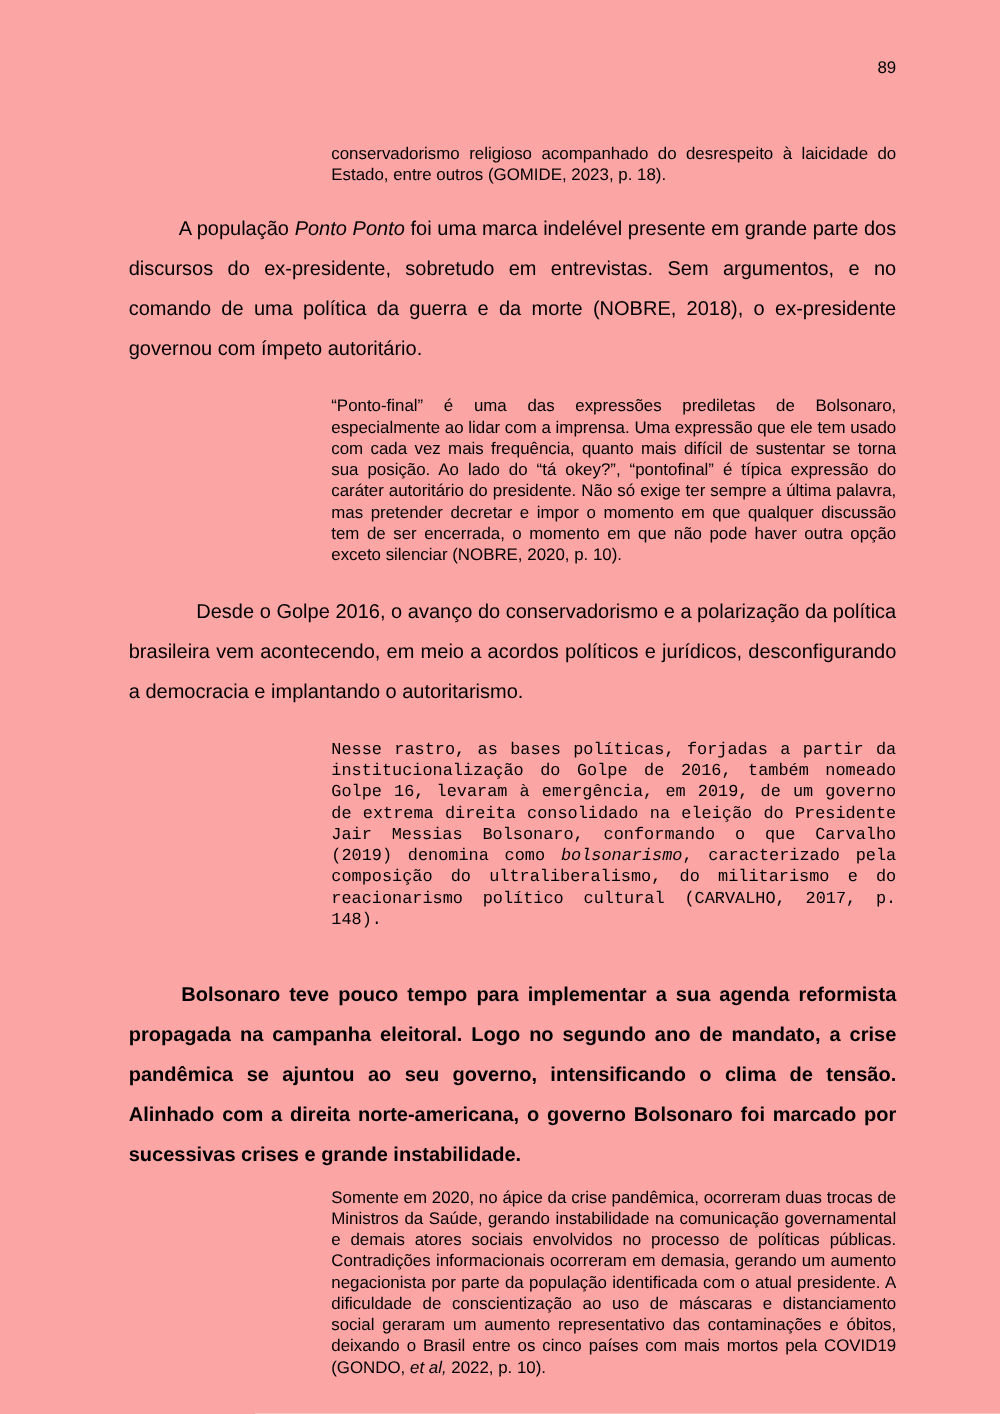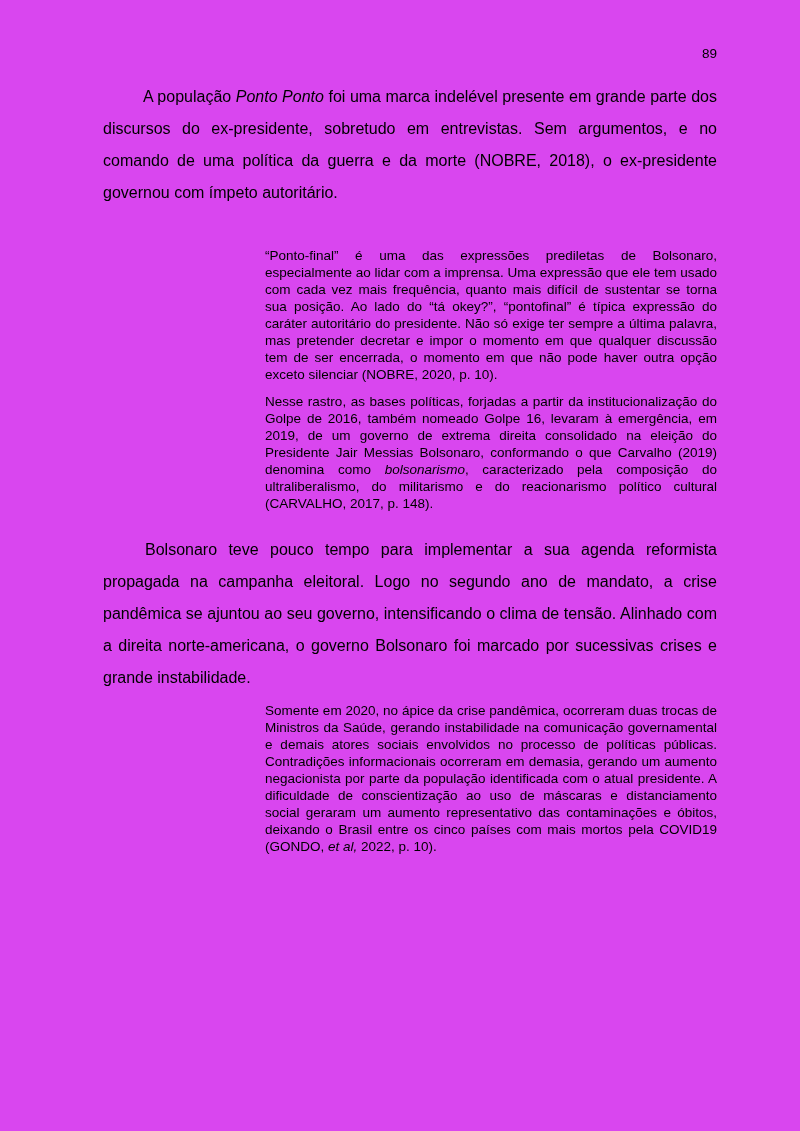--- a/index.html
+++ b/index.html
@@ -13,60 +13,62 @@
     height: 1131px;
     font-family: "Liberation Sans", sans-serif;
     color: #000000;
     overflow: hidden;
   }
   .page {
     box-sizing: border-box;
     width: 800px;
     height: 1131px;
     padding: 46px 83px 0 103px;
-    background: #d946ef;
+    background: #fca5a5;
   }
   .page-number {
     text-align: right;
     font-size: 13.5px;
     line-height: 15px;
   }
   .bodytext {
     font-size: 16px;
     line-height: 32px;
     text-align: justify;
     margin: 0;
   }
   .quote {
     font-size: 13.5px;
     line-height: 17px;
     text-align: justify;
     margin: 0 0 0 162px;
   }
   .q1 { margin-top: 53px; }
   .p1 { margin-top: 20px; text-indent: 40px; }
-  .q2 { margin-top: 38px; }
+  .q2 { margin-top: 20px; }
   .p2 { margin-top: 22px; text-indent: 54px; }
-  .q3 { margin-top: 10px; }
-  .p3 { margin-top: 22px; text-indent: 42px; }
+  .q3 { margin-top: 22px; font-family: Liberation Mono, monospace; }
+  .p3 { margin-top: 36px; text-indent: 42px; font-weight: bold; }
   .q4 { margin-top: 8px; }
   em { font-style: italic; }
 </style>
 </head>
 <body>
 
 <div class="page">
 
   <div class="page-number">89</div>
 
+  <blockquote class="quote q1"><span>conservadorismo religioso acompanhado do desrespeito à laicidade do Estado, entre outros (GOMIDE, 2023, p. 18).</span></blockquote>
 
   <p class="bodytext p1"><span>A população </span><em>Ponto Ponto</em><span> foi uma marca indelével presente em grande parte dos discursos do ex-presidente, sobretudo em entrevistas. Sem argumentos, e no comando de uma política da guerra e da morte (NOBRE, 2018), o ex-presidente governou com ímpeto autoritário.</span></p>
 
   <blockquote class="quote q2"><span>“Ponto-final” é uma das expressões prediletas de Bolsonaro, especialmente ao lidar com a imprensa. Uma expressão que ele tem usado com cada vez mais frequência, quanto mais difícil de sustentar se torna sua posição. Ao lado do “tá okey?”, “pontofinal” é típica expressão do caráter autoritário do presidente. Não só exige ter sempre a última palavra, mas pretender decretar e impor o momento em que qualquer discussão tem de ser encerrada, o momento em que não pode haver outra opção exceto silenciar (NOBRE, 2020, p. 10).</span></blockquote>
 
+  <p class="bodytext p2"><span>Desde o Golpe 2016, o avanço do conservadorismo e a polarização da política brasileira vem acontecendo, em meio a acordos políticos e jurídicos, desconfigurando a democracia e implantando o autoritarismo.</span></p>
 
   <blockquote class="quote q3"><span>Nesse rastro, as bases políticas, forjadas a partir da institucionalização do Golpe de 2016, também nomeado Golpe 16, levaram à emergência, em 2019, de um governo de extrema direita consolidado na eleição do Presidente Jair Messias Bolsonaro, conformando o que Carvalho (2019) denomina como </span><em>bolsonarismo</em><span>, caracterizado pela composição do ultraliberalismo, do militarismo e do reacionarismo político cultural (CARVALHO, 2017, p. 148).</span></blockquote>
 
   <p class="bodytext p3"><span>Bolsonaro teve pouco tempo para implementar a sua agenda reformista propagada na campanha eleitoral. Logo no segundo ano de mandato, a crise pandêmica se ajuntou ao seu governo, intensificando o clima de tensão. Alinhado com a direita norte-americana, o governo Bolsonaro foi marcado por sucessivas crises e grande instabilidade.</span></p>
 
   <blockquote class="quote q4"><span>Somente em 2020, no ápice da crise pandêmica, ocorreram duas trocas de Ministros da Saúde, gerando instabilidade na comunicação governamental e demais atores sociais envolvidos no processo de políticas públicas. Contradições informacionais ocorreram em demasia, gerando um aumento negacionista por parte da população identificada com o atual presidente. A dificuldade de conscientização ao uso de máscaras e distanciamento social geraram um aumento representativo das contaminações e óbitos, deixando o Brasil entre os cinco países com mais mortos pela COVID19 (GONDO, </span><em>et al,</em><span> 2022, p. 10).</span></blockquote>
 
 </div>
 
 </body></html>

